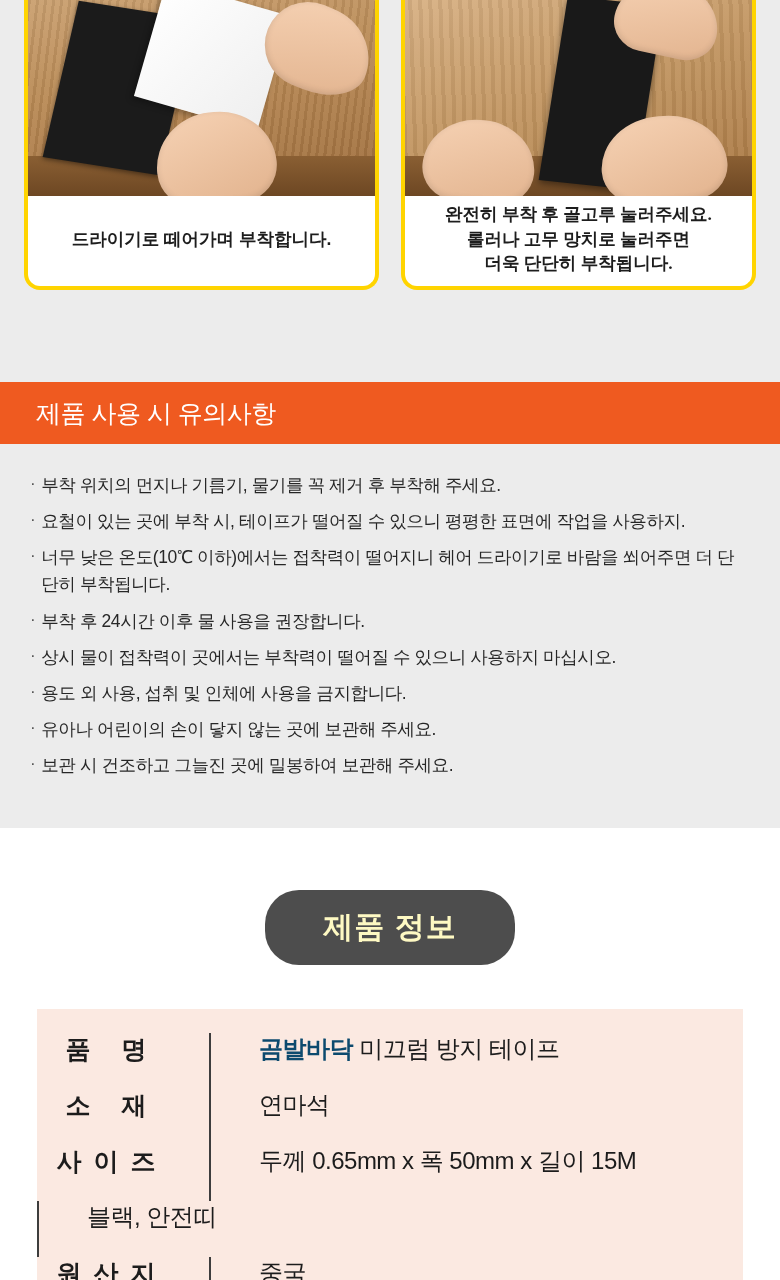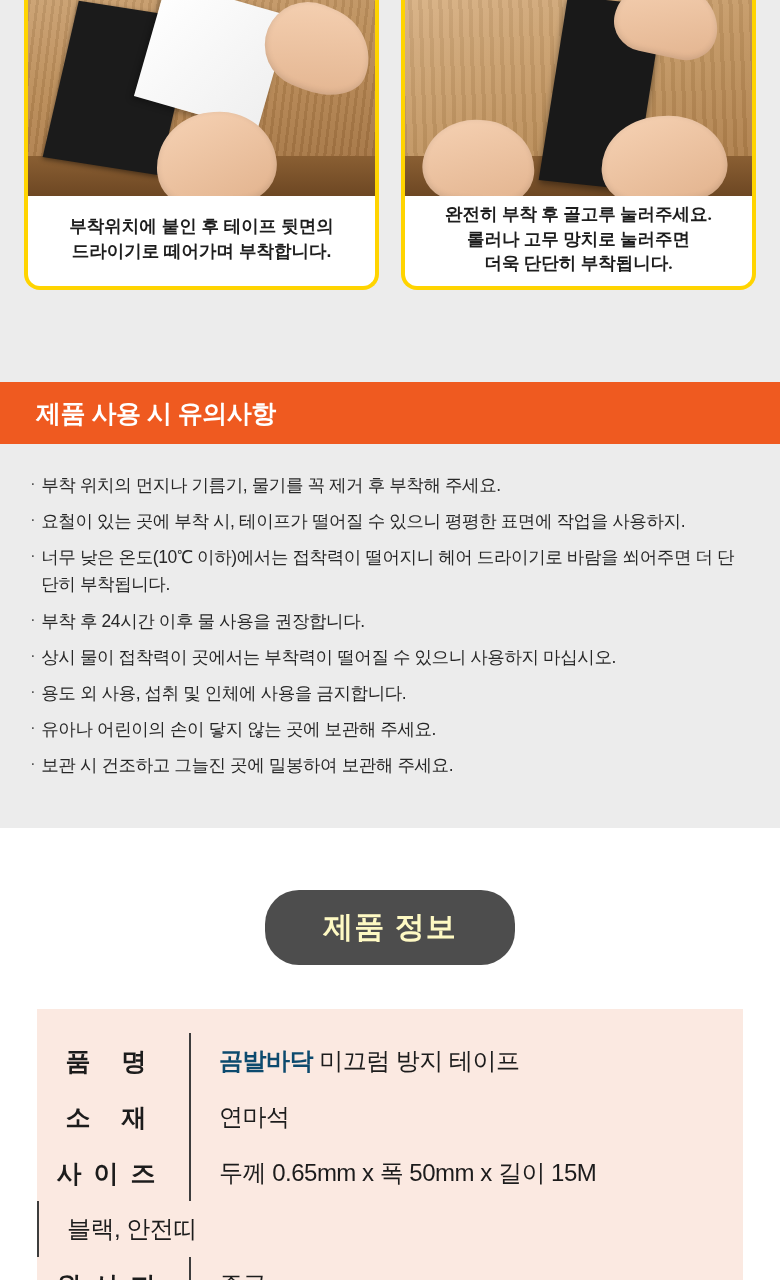--- a/index.html
+++ b/index.html
@@ -127,21 +127,21 @@
     background: #ef5a20;
     height: 62px;
     display: flex;
     align-items: center;
     padding-left: 36px;
     box-sizing: border-box;
   }
   .notice-bar-title {
     color: #ffffff;
     font-size: 25px;
-    font-weight: bold;
+    font-weight: normal;
     letter-spacing: -0.5px;
   }
   .notice-list {
     padding: 28px 30px 40px 30px;
   }
   .notice-item {
     display: flex;
     align-items: flex-start;
     font-size: 17.5px;
     color: #272727;
@@ -176,22 +176,23 @@
   .info-table {
     margin: 44px auto 0 auto;
     width: 706px;
     background: #fbe9e1;
     box-sizing: border-box;
     padding: 24px 0 0 0;
     text-align: left;
   }
   .info-row {
     display: flex;
-    align-items: center;
+    align-items: flex-start;
     height: 56px;
+    gap: 20px;
   }
   .info-label {
     width: 152px;
     flex: 0 0 auto;
     text-align: center;
     font-size: 25px;
     font-weight: bold;
     color: #1c1c1c;
     letter-spacing: 12px;
     padding-right: 2px;
@@ -223,21 +224,20 @@
   <div class="photo-card">
     <div class="photo-img">
       <div class="wood-a"></div>
       <div class="edge-dark"></div>
       <div class="tape-a"></div>
       <div class="liner"></div>
       <div class="hand hand1"></div>
       <div class="hand hand2"></div>
     </div>
     <div class="photo-caption">
-      <span>부착위치에 붙인 후 테이프 뒷면의</span>
       <span>드라이기로 떼어가며 부착합니다.</span>
     </div>
   </div>
 
   <div class="photo-card second">
     <div class="photo-img">
       <div class="wood-b"></div>
       <div class="edge-dark"></div>
       <div class="tape-b"></div>
       <div class="hand hand5"></div>

